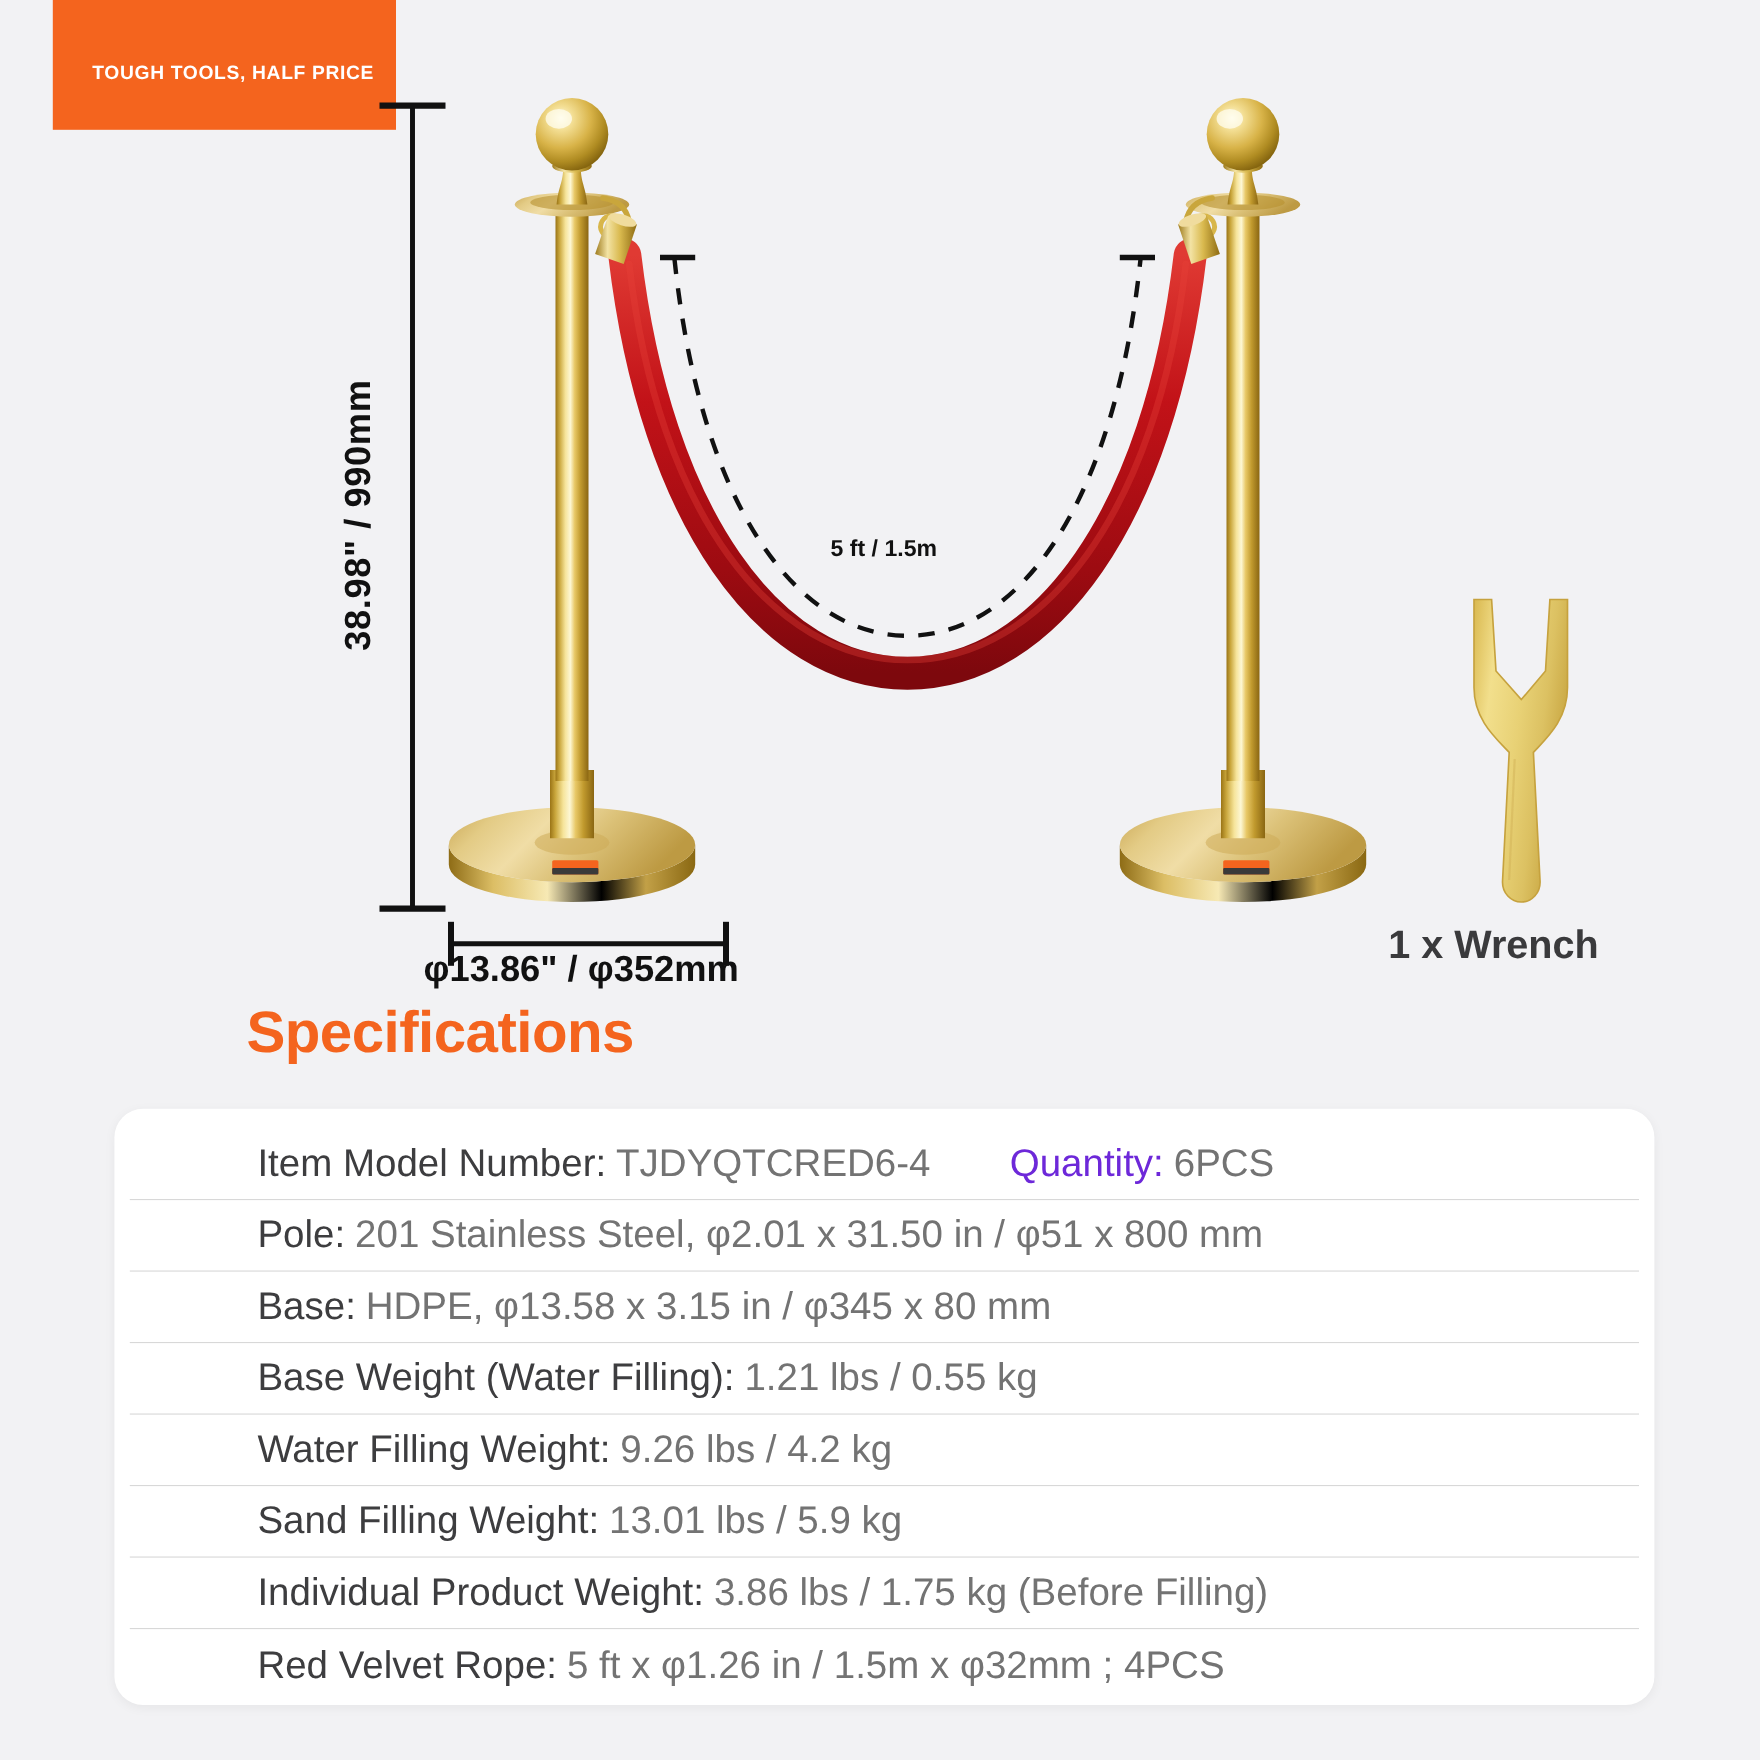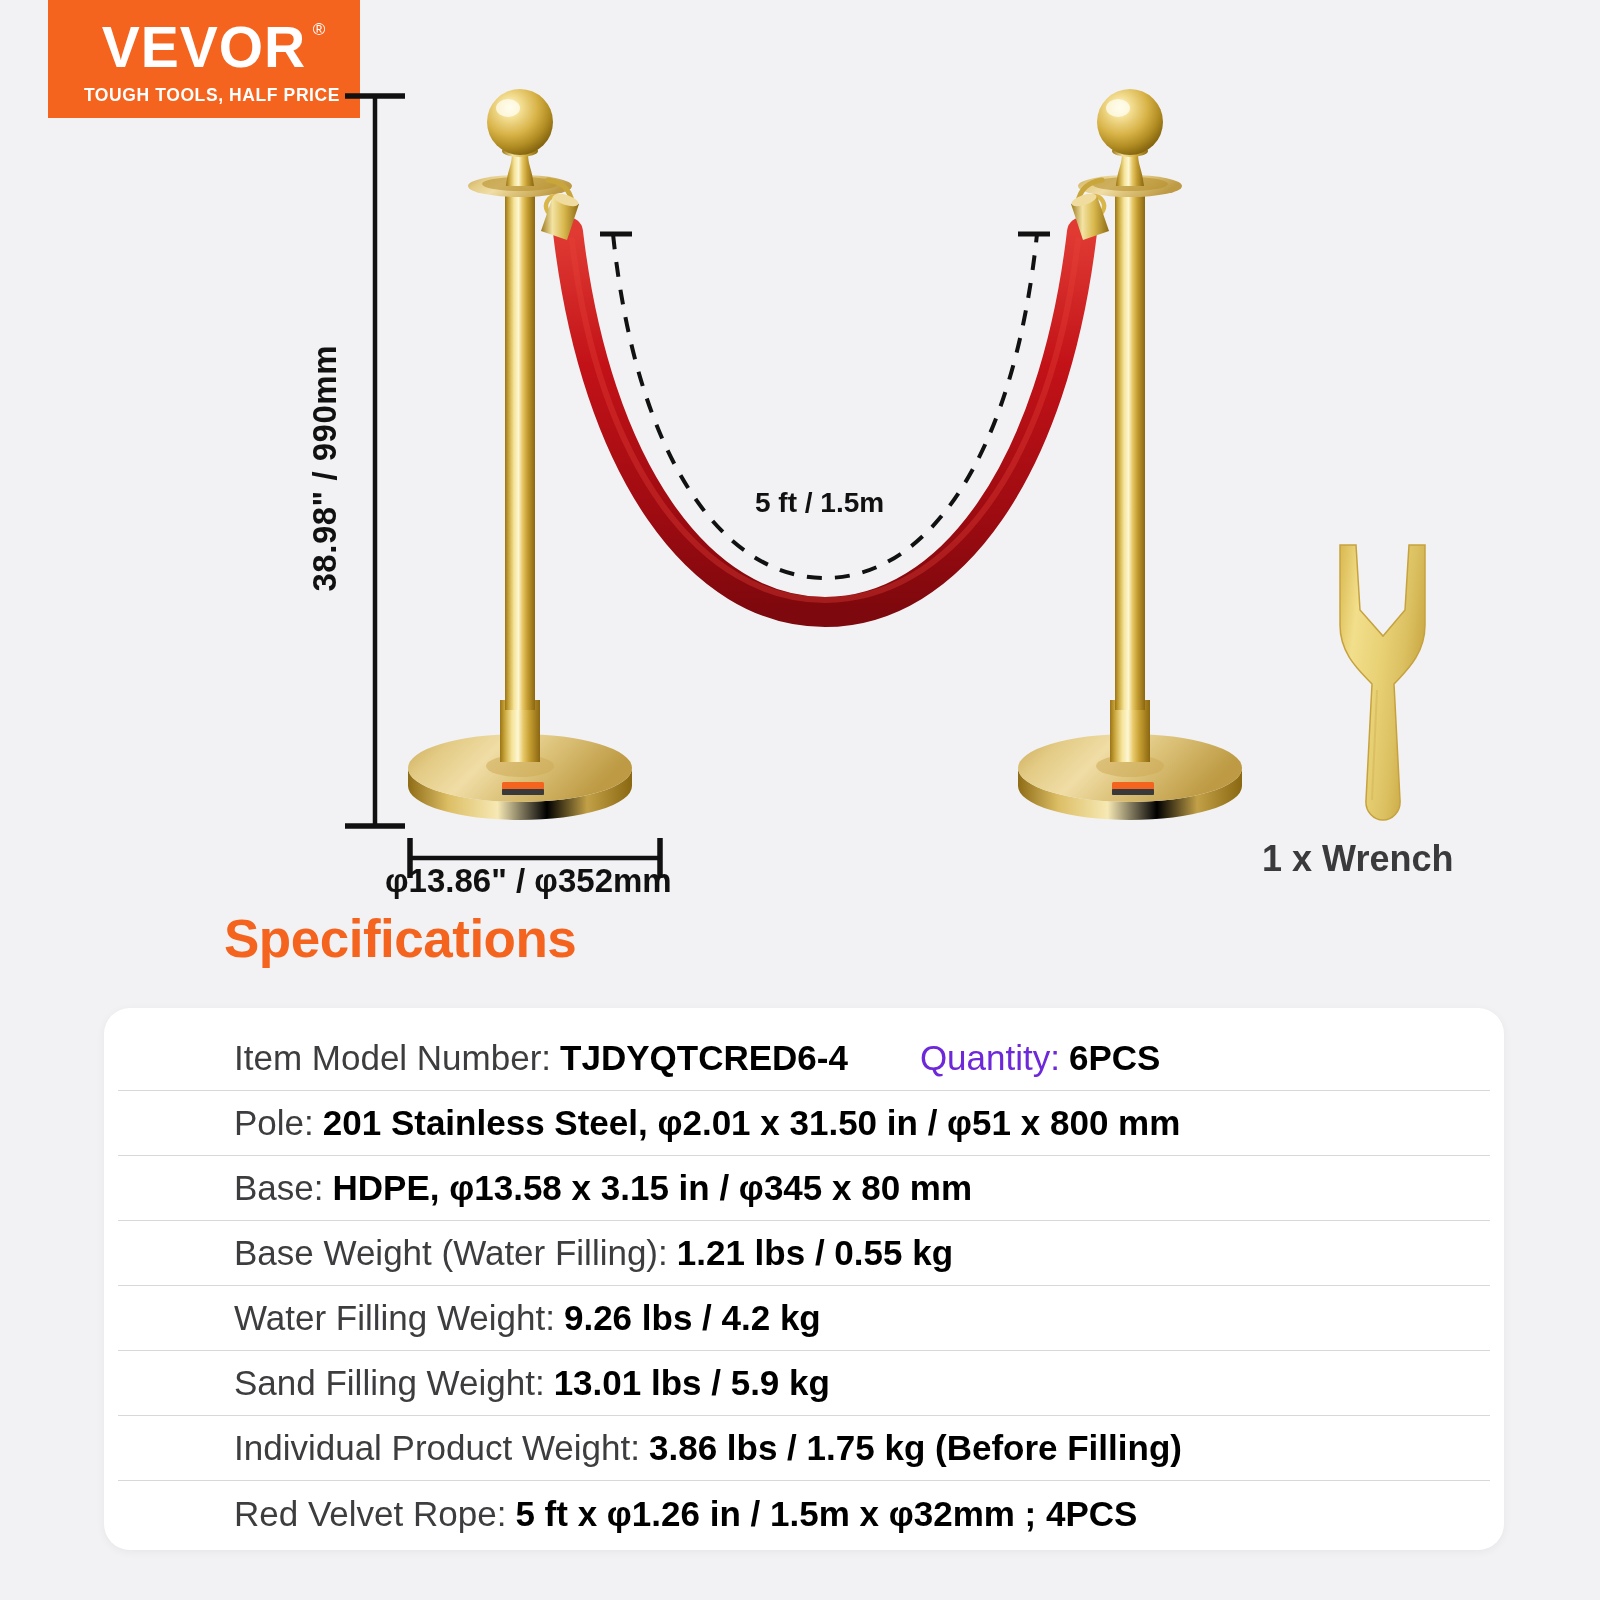--- a/index.html
+++ b/index.html
@@ -79,21 +79,21 @@
     letter-spacing: 0.5px;
   }
   .dim-horiz {
     left: 385px;
     top: 862px;
     font-size: 33px;
   }
   .rope-label {
     left: 755px;
     top: 487px;
-    font-size: 28px;
+    font-size: 21px;
   }
   .wrench-label {
     left: 1262px;
     top: 838px;
     font-size: 36px;
     color: #3a3a3c;
   }
 
   
   .spec-heading {
@@ -132,39 +132,36 @@
     border-bottom: none;
   }
   .spec-key {
     font-size: 35px;
     color: #3d3d3f;
     font-weight: normal;
     white-space: nowrap;
   }
   .spec-val {
     font-size: 35px;
-    color: #000000;
-    font-weight: bold;
+    color: #737373;
+    font-weight: normal;
     white-space: nowrap;
     margin-left: 9px;
   }
   .spec-key2 {
     font-size: 35px;
     color: #6d28d9;
     white-space: nowrap;
     margin-left: 72px;
   }
 </style>
 </head>
 <body>
 
 <div class="logo">
-  <div class="logo-word">
-    <span>VEVOR</span><span class="logo-reg">®</span>
-  </div>
   <div class="logo-tag">TOUGH TOOLS, HALF PRICE</div>
 </div>
 
 <div class="stage">
   <svg width="1600" height="960" viewBox="0 0 1600 960">
     <defs>
       <linearGradient id="poleGrad" x1="0" y1="0" x2="1" y2="0">
         <stop offset="0%" stop-color="#9a7416"></stop>
         <stop offset="12%" stop-color="#c9a63c"></stop>
         <stop offset="30%" stop-color="#f6e49a"></stop>

